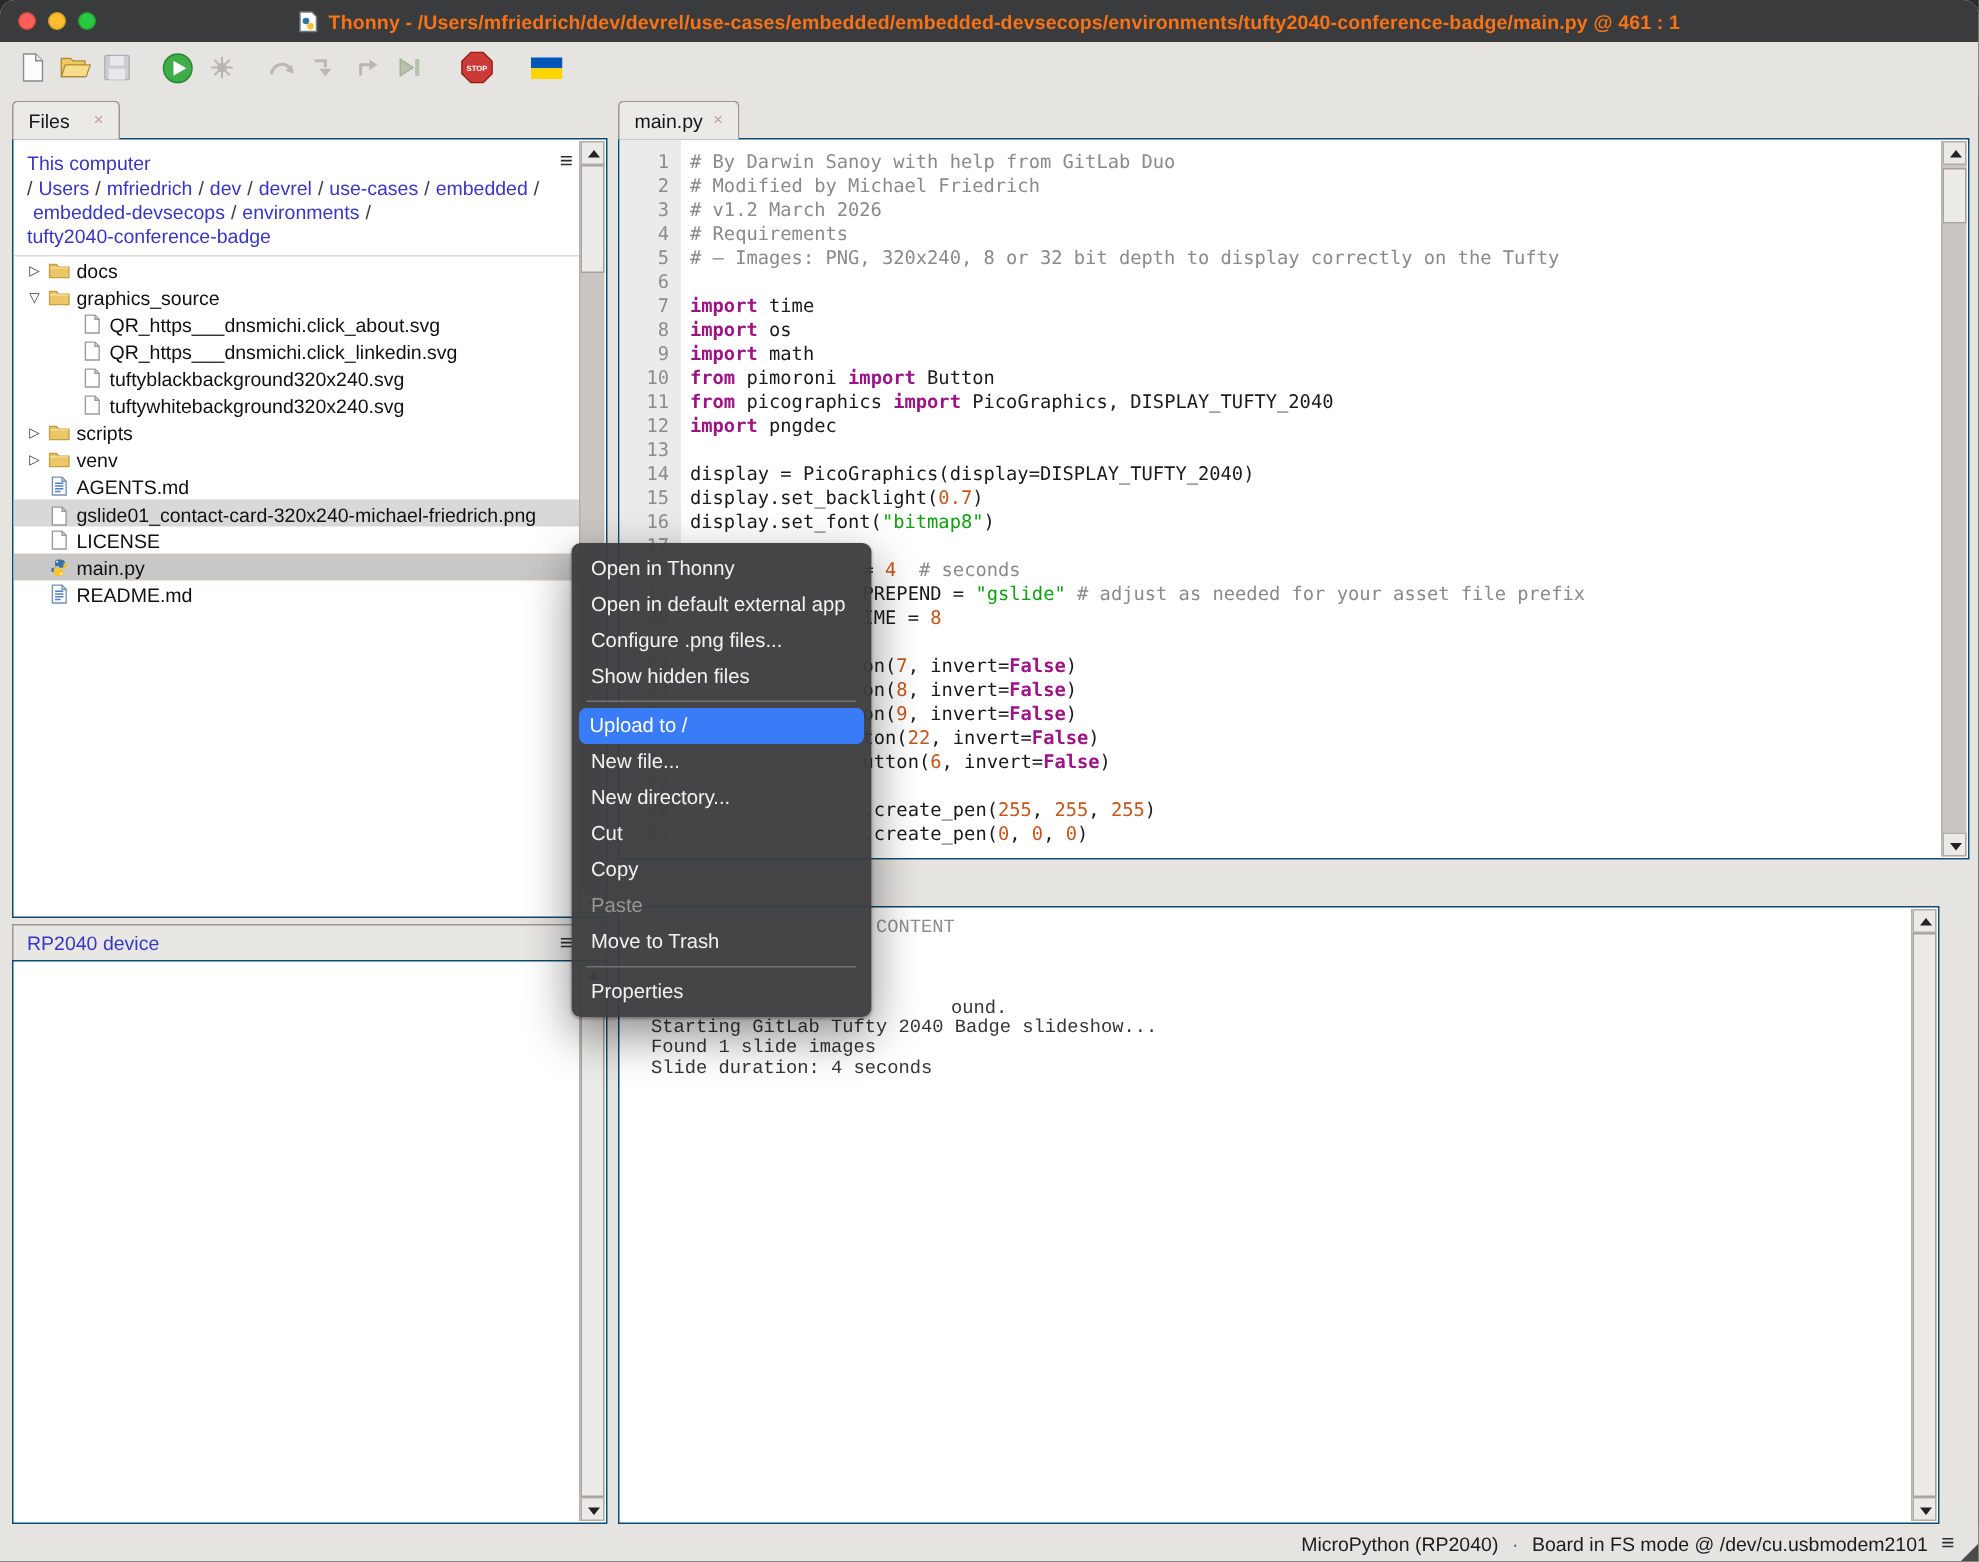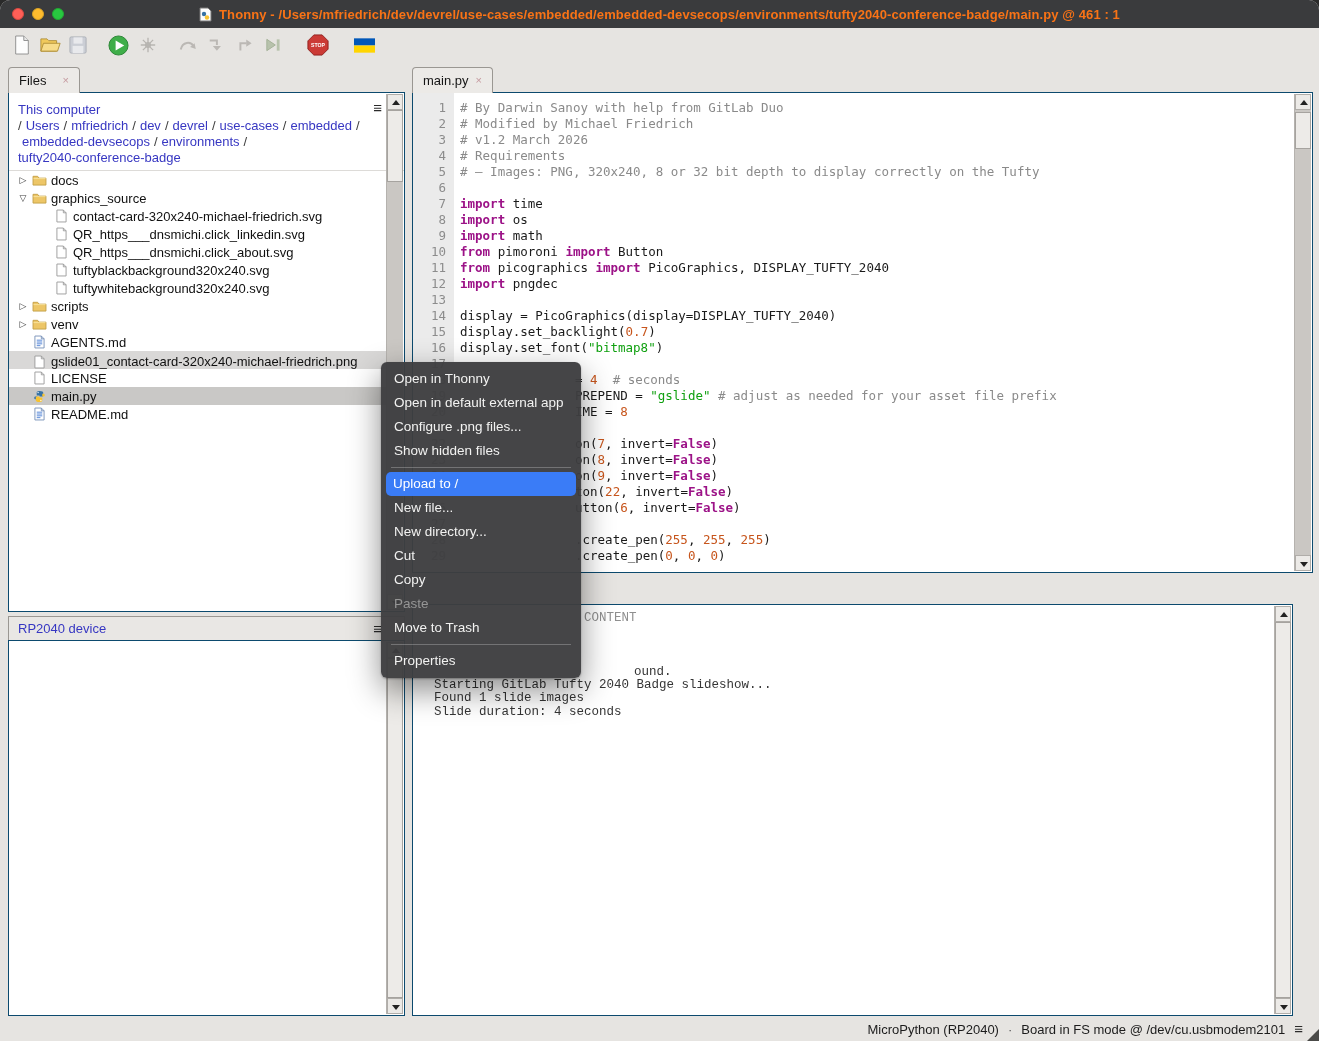--- a/index.html
+++ b/index.html
@@ -241,41 +241,31 @@
           <span class="tlabel">graphics_source</span>
         </div>
         <div class="trow" style="padding-left: 28px;">
           <span class="tarrow"></span>
           <span class="ticon">
             <svg width="11" height="14" viewBox="0 0 12 15">
               <path d="M1 1h7l3 3v10H1z" fill="#fff" stroke="#9a9a9a"></path>
               <path d="M8 1v3h3" fill="none" stroke="#9a9a9a"></path>
             </svg>
           </span>
-          <span class="tlabel">contact-card-320x240-michael-friedrich.svg</span>
+          <span class="tlabel">QR_https___dnsmichi.click_about.svg</span>
         </div>
         <div class="trow" style="padding-left: 28px;">
           <span class="tarrow"></span>
           <span class="ticon">
             <svg width="11" height="14" viewBox="0 0 12 15">
               <path d="M1 1h7l3 3v10H1z" fill="#fff" stroke="#9a9a9a"></path>
               <path d="M8 1v3h3" fill="none" stroke="#9a9a9a"></path>
             </svg>
           </span>
           <span class="tlabel">QR_https___dnsmichi.click_linkedin.svg</span>
-        </div>
-        <div class="trow" style="padding-left: 28px;">
-          <span class="tarrow"></span>
-          <span class="ticon">
-            <svg width="11" height="14" viewBox="0 0 12 15">
-              <path d="M1 1h7l3 3v10H1z" fill="#fff" stroke="#9a9a9a"></path>
-              <path d="M8 1v3h3" fill="none" stroke="#9a9a9a"></path>
-            </svg>
-          </span>
-          <span class="tlabel">QR_https___dnsmichi.click_about.svg</span>
         </div>
         <div class="trow" style="padding-left: 28px;">
           <span class="tarrow"></span>
           <span class="ticon">
             <svg width="11" height="14" viewBox="0 0 12 15">
               <path d="M1 1h7l3 3v10H1z" fill="#fff" stroke="#9a9a9a"></path>
               <path d="M8 1v3h3" fill="none" stroke="#9a9a9a"></path>
             </svg>
           </span>
           <span class="tlabel">tuftyblackbackground320x240.svg</span>

